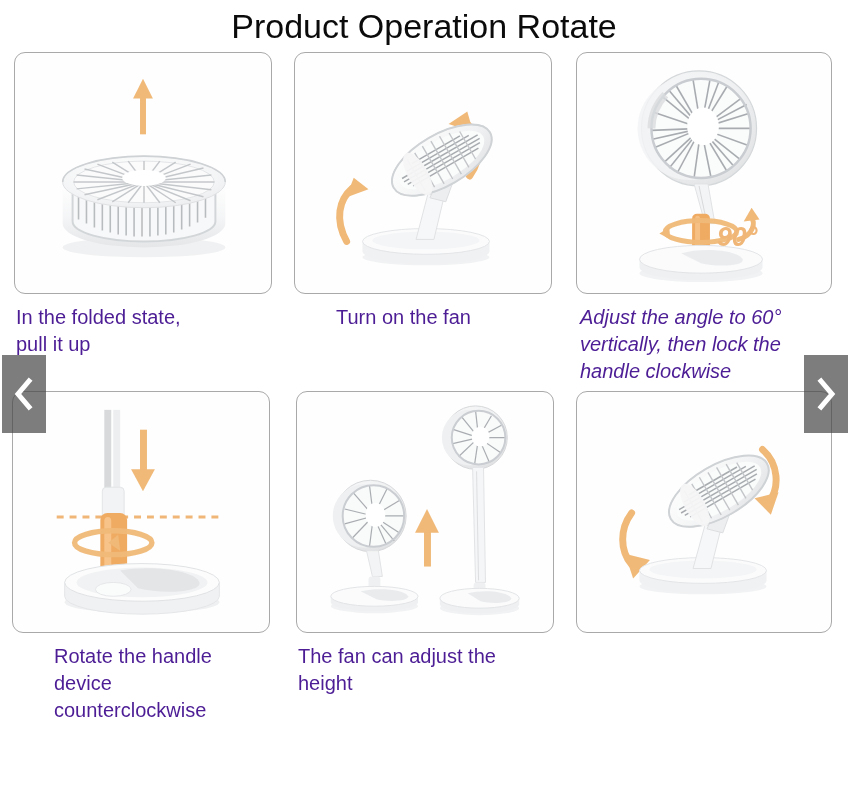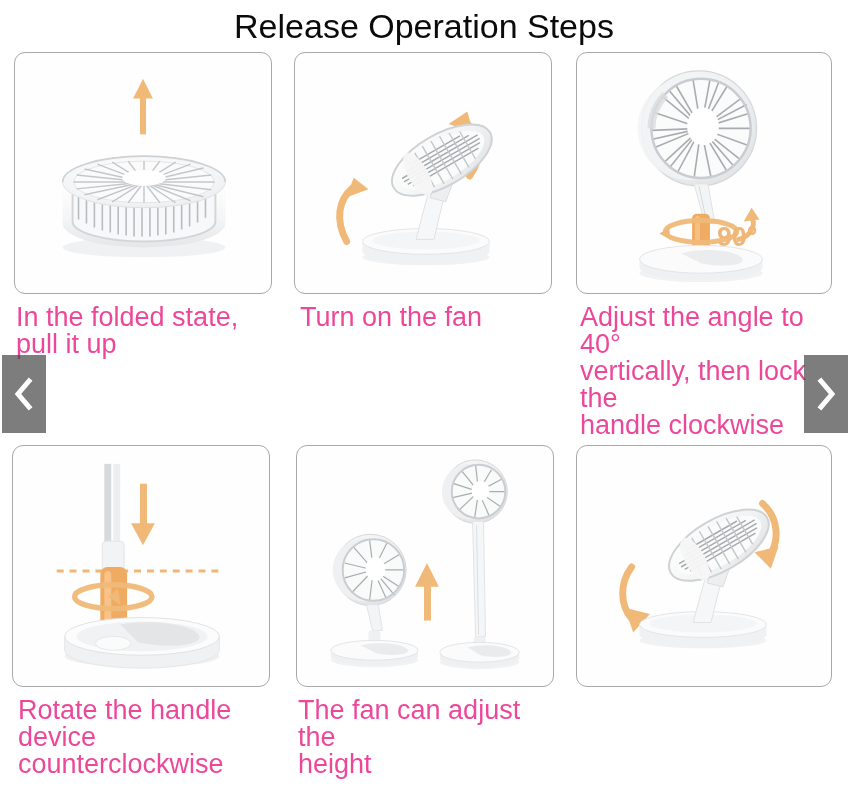--- a/index.html
+++ b/index.html
@@ -41,43 +41,43 @@
     width: 848px;
     margin-bottom: 6px;
   }
   .cell {
     width: 282px;
     box-sizing: border-box;
     padding: 0 12px;
   }
   .cell.c1 { padding-left: 14px; padding-right: 10px; }
   .cell.c2 { padding-left: 12px; padding-right: 12px; }
-  .cell.c3 { padding-left: 12px; padding-right: 14px; }
+  .cell.c3 { padding-left: 12px; padding-right: 14px; font-style: italic; }
 
   .card {
     width: 100%;
     height: 242px;
     border: 1px solid #a9a9a9;
     border-radius: 11px;
     background: #fefefe;
     box-sizing: border-box;
     position: relative;
     overflow: hidden;
   }
 
   .caption {
-    font-size: 27px;
+    font-size: 20px;
     line-height: 27px;
-    color: #ec4899;
+    color: #4c1d95;
     margin-top: 10px;
     padding-left: 2px;
     font-family: "Liberation Sans", sans-serif;
     white-space: pre-line;
   }
-  .cell.c2 .caption { padding-left: 6px; }
+  .cell.c2 .caption { padding-left: 6px; margin-left: 36px; }
   .cell.c3 .caption { padding-left: 4px; }
 
   .stage {
     position: absolute;
     inset: 0;
   }
   .stage svg { display: block; width: 100%; height: 100%; }
 
   
   .nav {
@@ -96,21 +96,21 @@
   .nav.next { right: 0px; }
   .chev {
     width: 20px;
     height: 34px;
   }
   .chev svg { display:block; width:100%; height:100%; }
 </style>
 </head>
 <body>
 
-<h1 id="page-title">Release Operation Steps</h1>
+<h1 id="page-title">Product Operation Rotate</h1>
 
 <div class="grid">
 
   <div class="row">
 
     <div class="cell c1">
       <div class="card">
         <div class="stage">
           <svg viewBox="0 0 254 242" xmlns="http://www.w3.org/2000/svg">
             <defs>
@@ -326,21 +326,21 @@
 
             <text x="140" y="195" font-family="Liberation Sans, sans-serif" font-size="27" font-weight="700" fill="#efb677">90°</text>
 
             <ellipse cx="124" cy="222" rx="62" ry="9" fill="#f1f2f3"></ellipse>
             <path d="M62,208 L62,216 a62,13 0 0 0 124,0 L186,208 Z" fill="#eef0f1"></path>
             <ellipse cx="124" cy="208" rx="62" ry="14" fill="#fbfbfc" stroke="#e2e4e6" stroke-width="1"></ellipse>
             <path d="M104,202 C124,196 160,198 166,208 C168,215 140,216 124,212" fill="#e9ebed" opacity="0.95"></path>
           </svg>
         </div>
       </div>
-      <div class="caption">Adjust the angle to 40°
+      <div class="caption">Adjust the angle to 60°
 vertically, then lock the
 handle clockwise</div>
     </div>
 
   </div>
 
   <div class="row">
 
     <div class="cell c2">
       <div class="card">

